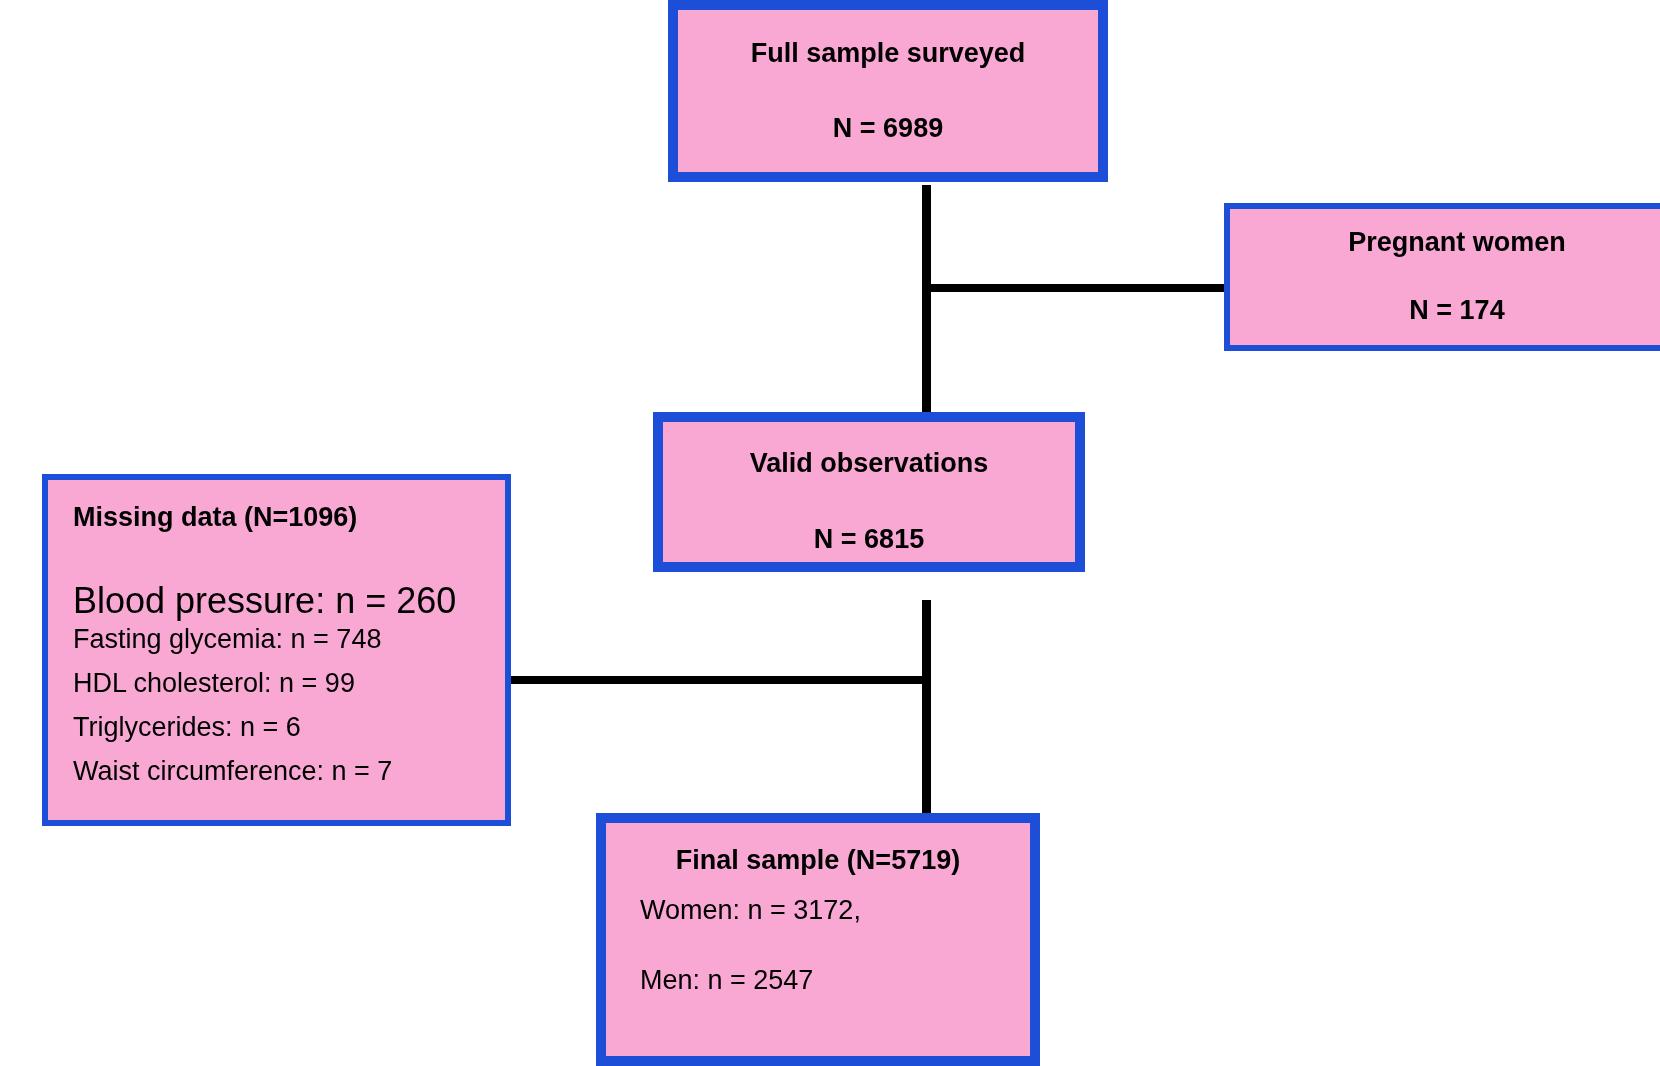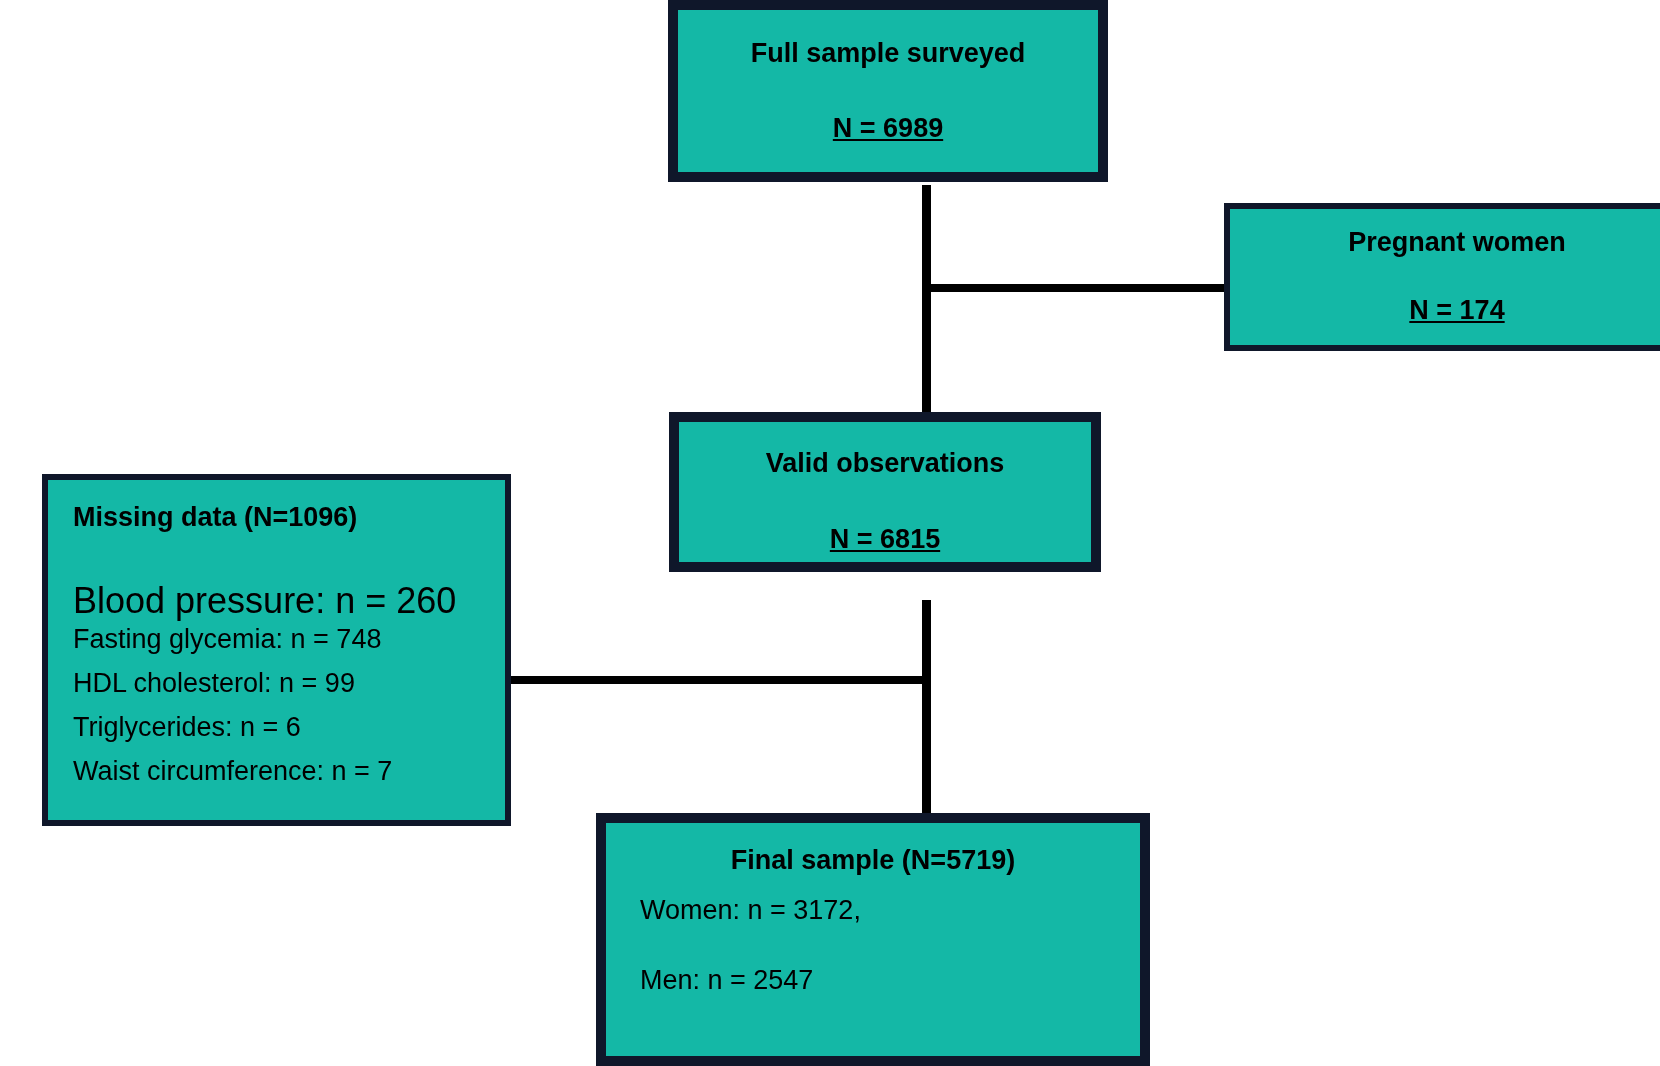--- a/index.html
+++ b/index.html
@@ -15,42 +15,41 @@
     background: #ffffff;
     font-family: "Liberation Sans", "DejaVu Sans", sans-serif;
     color: #000000;
     overflow: hidden;
   }
 
   
   .node {
     position: absolute;
     box-sizing: border-box;
-    background: #14b8a6;
-    border: 10px solid #0f172a;
+    background: #f9a8d4;
+    border: 10px solid #1d4ed8;
     z-index: 3;
   }
   .node.thin {
     border-width: 6px;
     margin-left: 32px;
   }
   .node .line {
     position: absolute;
     left: 0;
     right: 0;
     white-space: nowrap;
   }
   .title-bold {
     font-weight: bold;
     text-align: center;
   }
   .value-bold {
     font-weight: bold;
     text-align: center;
-    text-decoration: underline;
   }
   .body-reg {
     font-weight: normal;
     text-align: left;
   }
 
   
   .conn {
     position: absolute;
     background: #000000;
@@ -73,34 +72,34 @@
   <div class="node" style="left:668px; top:0px; width:440px; height:182px;">
     <div class="line title-bold" style="top:28px; font-size:27px;">Full sample surveyed</div>
     <div class="line value-bold" style="top:103px; font-size:27px;">N = 6989</div>
   </div>
 
   <div class="node thin" style="left:1192px; top:203px; width:466px; height:148px;">
     <div class="line title-bold" style="top:18px; font-size:27px;">Pregnant women</div>
     <div class="line value-bold" style="top:86px; font-size:27px;">N = 174</div>
   </div>
 
-  <div class="node" style="left:653px; top:412px; width:432px; height:160px;margin-left:16px;">
+  <div class="node" style="left:653px; top:412px; width:432px; height:160px;">
     <div class="line title-bold" style="top:26px; font-size:27px;">Valid observations</div>
     <div class="line value-bold" style="top:102px; font-size:27px;">N = 6815</div>
   </div>
 
   <div class="node thin" style="left:10px; top:474px; width:469px; height:352px;">
     <div class="line title-bold" style="top:22px; left:25px; right:10px; text-align:left; font-size:27px;">Missing data (N=1096)</div>
 
     <div class="line body-reg" style="top:100px; left:25px; right:10px; font-size:36px;">Blood pressure: n = 260</div>
     <div class="line body-reg" style="top:144px; left:25px; right:10px; font-size:27px;">Fasting glycemia: n = 748</div>
     <div class="line body-reg" style="top:188px; left:25px; right:10px; font-size:27px;">HDL cholesterol: n = 99</div>
     <div class="line body-reg" style="top:232px; left:25px; right:10px; font-size:27px;">Triglycerides: n = 6</div>
     <div class="line body-reg" style="top:276px; left:25px; right:10px; font-size:27px;">Waist circumference: n = 7</div>
   </div>
 
-  <div class="node" style="left:596px; top:813px; width:554px; height:253px;">
+  <div class="node" style="left:596px; top:813px; width:444px; height:253px;">
     <div class="line title-bold" style="top:22px; font-size:27px;">Final sample (N=5719)</div>
     <div class="line body-reg" style="top:72px; left:34px; right:10px; font-size:27px;">Women: n = 3172,</div>
     <div class="line body-reg" style="top:142px; left:34px; right:10px; font-size:27px;">Men: n = 2547</div>
   </div>
 
 </div>
 
 </body></html>

